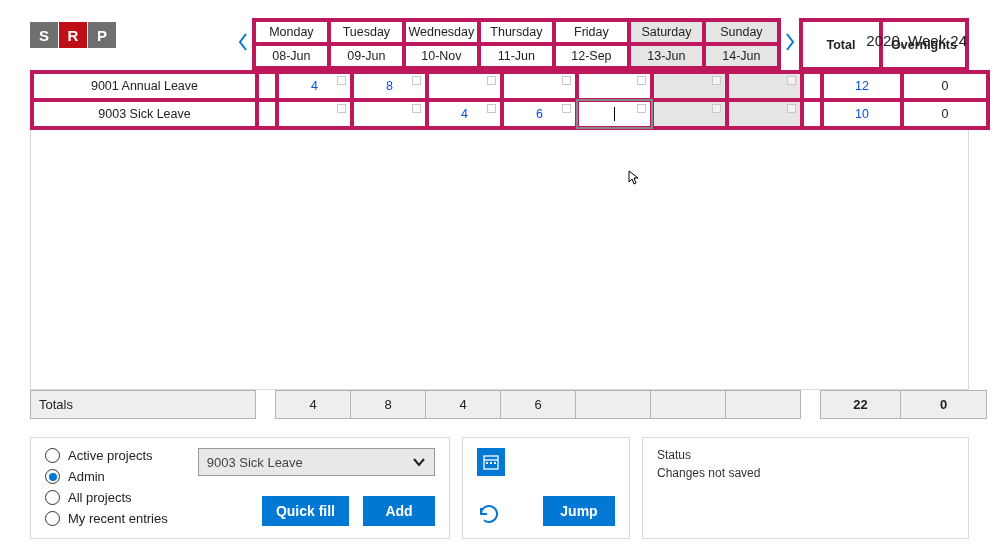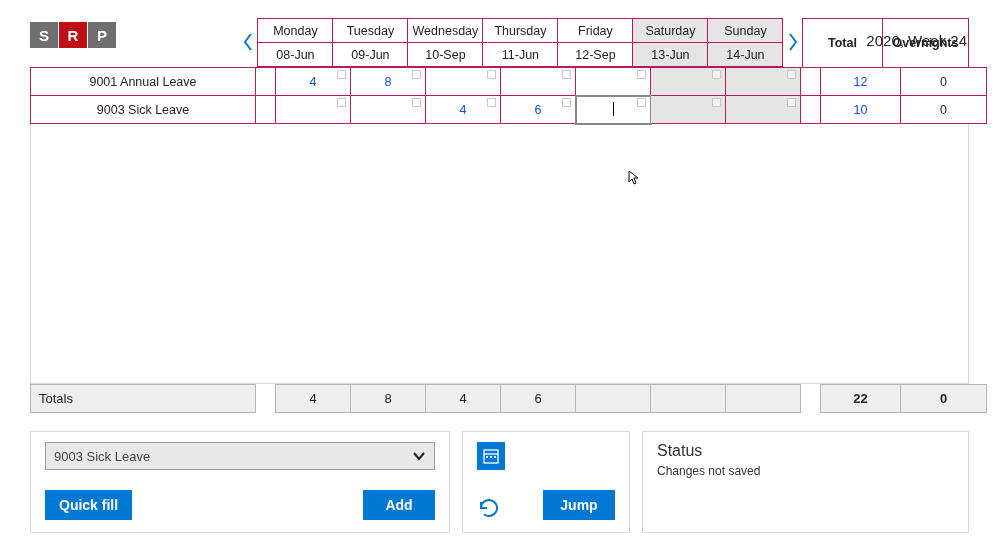--- a/index.html
+++ b/index.html
@@ -30,21 +30,21 @@
   .chev { width:12px; height:20px; }
   .chev polyline { fill:none; stroke:#0078d4; stroke-width:2; }
   .week-info { text-align:right; font-size:15px; font-weight:400; padding-top:14px; padding-right:2px; white-space:nowrap; }
 
   
   table.grid {
     border-collapse: collapse; width: 100%;
     table-layout: fixed;
   }
   table.grid th, table.grid td {
-    border: 1px solid #be185d;
+    border: 4px solid #be185d;
     height: 25px;
     padding: 0;
     font-weight: 400;
     font-size: 12.5px;
     text-align: center;
     position: relative;
   }
   table.grid th { height:24px; }
   col.c-project { width: 225px; }
   col.c-nav { width: 20px; }
@@ -100,21 +100,21 @@
     content:""; width:8px; height:8px; border-radius:50%; background:#0078d4;
   }
   .filter-right { flex:1; display:flex; flex-direction:column; gap:20px; }
   .combo {
     display:flex; align-items:center; justify-content:space-between;
     border:1px solid #999; background:#e8e8e8; height:28px; padding:0 8px;
     color:#444; cursor:pointer;
   }
   .combo .chevdown { width:14px; height:14px; }
   .combo .chevdown polyline { fill:none; stroke:#222; stroke-width:2; }
-  .btn-row { display:flex; gap:14px; justify-content:space-between; }
+  .btn-row { display:flex; gap:14px; justify-content:flex-end; }
   .btn {
     background:#0078d4; color:#fff; border:none;
     height:30px; min-width:72px; padding:0 14px;
     font-weight:600; font-size:14px; cursor:pointer;
     display:inline-flex; align-items:center; justify-content:center;
   }
   .btn.wide { min-width:86px; }
 
   .panel.jump { width:168px; align-items:center; }
   .date-row { display:flex; width:100%; }
@@ -129,21 +129,21 @@
   }
   .cal-icon { width:16px; height:16px; fill:#fff; }
   .jump-row { display:flex; width:100%; justify-content:space-between; align-items:flex-end; }
   .refresh {
     width:24px; height:24px; cursor:pointer;
   }
   .refresh svg { width:24px; height:24px; }
   .refresh path { fill:none; stroke:#0078d4; stroke-width:2; }
 
   .panel.status { flex:1; display:flex; flex-direction:column; justify-content:space-between; }
-  .status-title { font-size:16px; color:#333; }
+  .status-title { font-size:12px; color:#333; }
   .status-msg { font-size:12px; color:#333; margin-top:4px; }
   .status-save { display:flex; justify-content:flex-end; }
   .cursor-arrow {
     position:absolute; width:12px; height:16px; pointer-events:none;
   }
 </style>
 </head>
 <body>
 
 <div class="page">
@@ -181,21 +181,21 @@
               <th class="">Tuesday</th>
               <th class="">Wednesday</th>
               <th class="">Thursday</th>
               <th class="">Friday</th>
               <th class=" weekend">Saturday</th>
               <th class=" weekend">Sunday</th>
             </tr>
         <tr id="daydates">
               <th class="">08-Jun</th>
               <th class="">09-Jun</th>
-              <th class="">10-Sep</th>
+              <th class="">10-Nov</th>
               <th class="">11-Jun</th>
               <th class="">12-Sep</th>
               <th class=" weekend">13-Jun</th>
               <th class=" weekend">14-Jun</th>
             </tr>
       </tbody>
         </table>
     </div>
 
     <div class="week-nav">
@@ -318,20 +318,38 @@
           <td></td>
           <td class="navgap"></td>
           <td><b>22</b></td>
           <td><b>0</b></td>
         </tr>
   </tbody>
     </table>
 
   <div class="panels">
     <div class="panel filter">
+      <div class="radio-col" id="radiocol">
+          <div class="radio-item">
+       <span class="radio"></span>
+       <span>Active projects</span>
+     </div>
+          <div class="radio-item">
+       <span class="radio on"></span>
+       <span>Admin</span>
+     </div>
+          <div class="radio-item">
+       <span class="radio"></span>
+       <span>All projects</span>
+     </div>
+          <div class="radio-item">
+       <span class="radio"></span>
+       <span>My recent entries</span>
+     </div>
+        </div>
       <div class="filter-right">
         <div class="combo">
           <span>9003 Sick Leave</span>
           <svg class="chevdown" viewBox="0 0 14 14">
               <polyline points="2,4 7,10 12,4"></polyline>
             </svg>
         </div>
         <div class="btn-row">
           <button class="btn wide">Quick fill</button>
           <button class="btn">Add</button>

